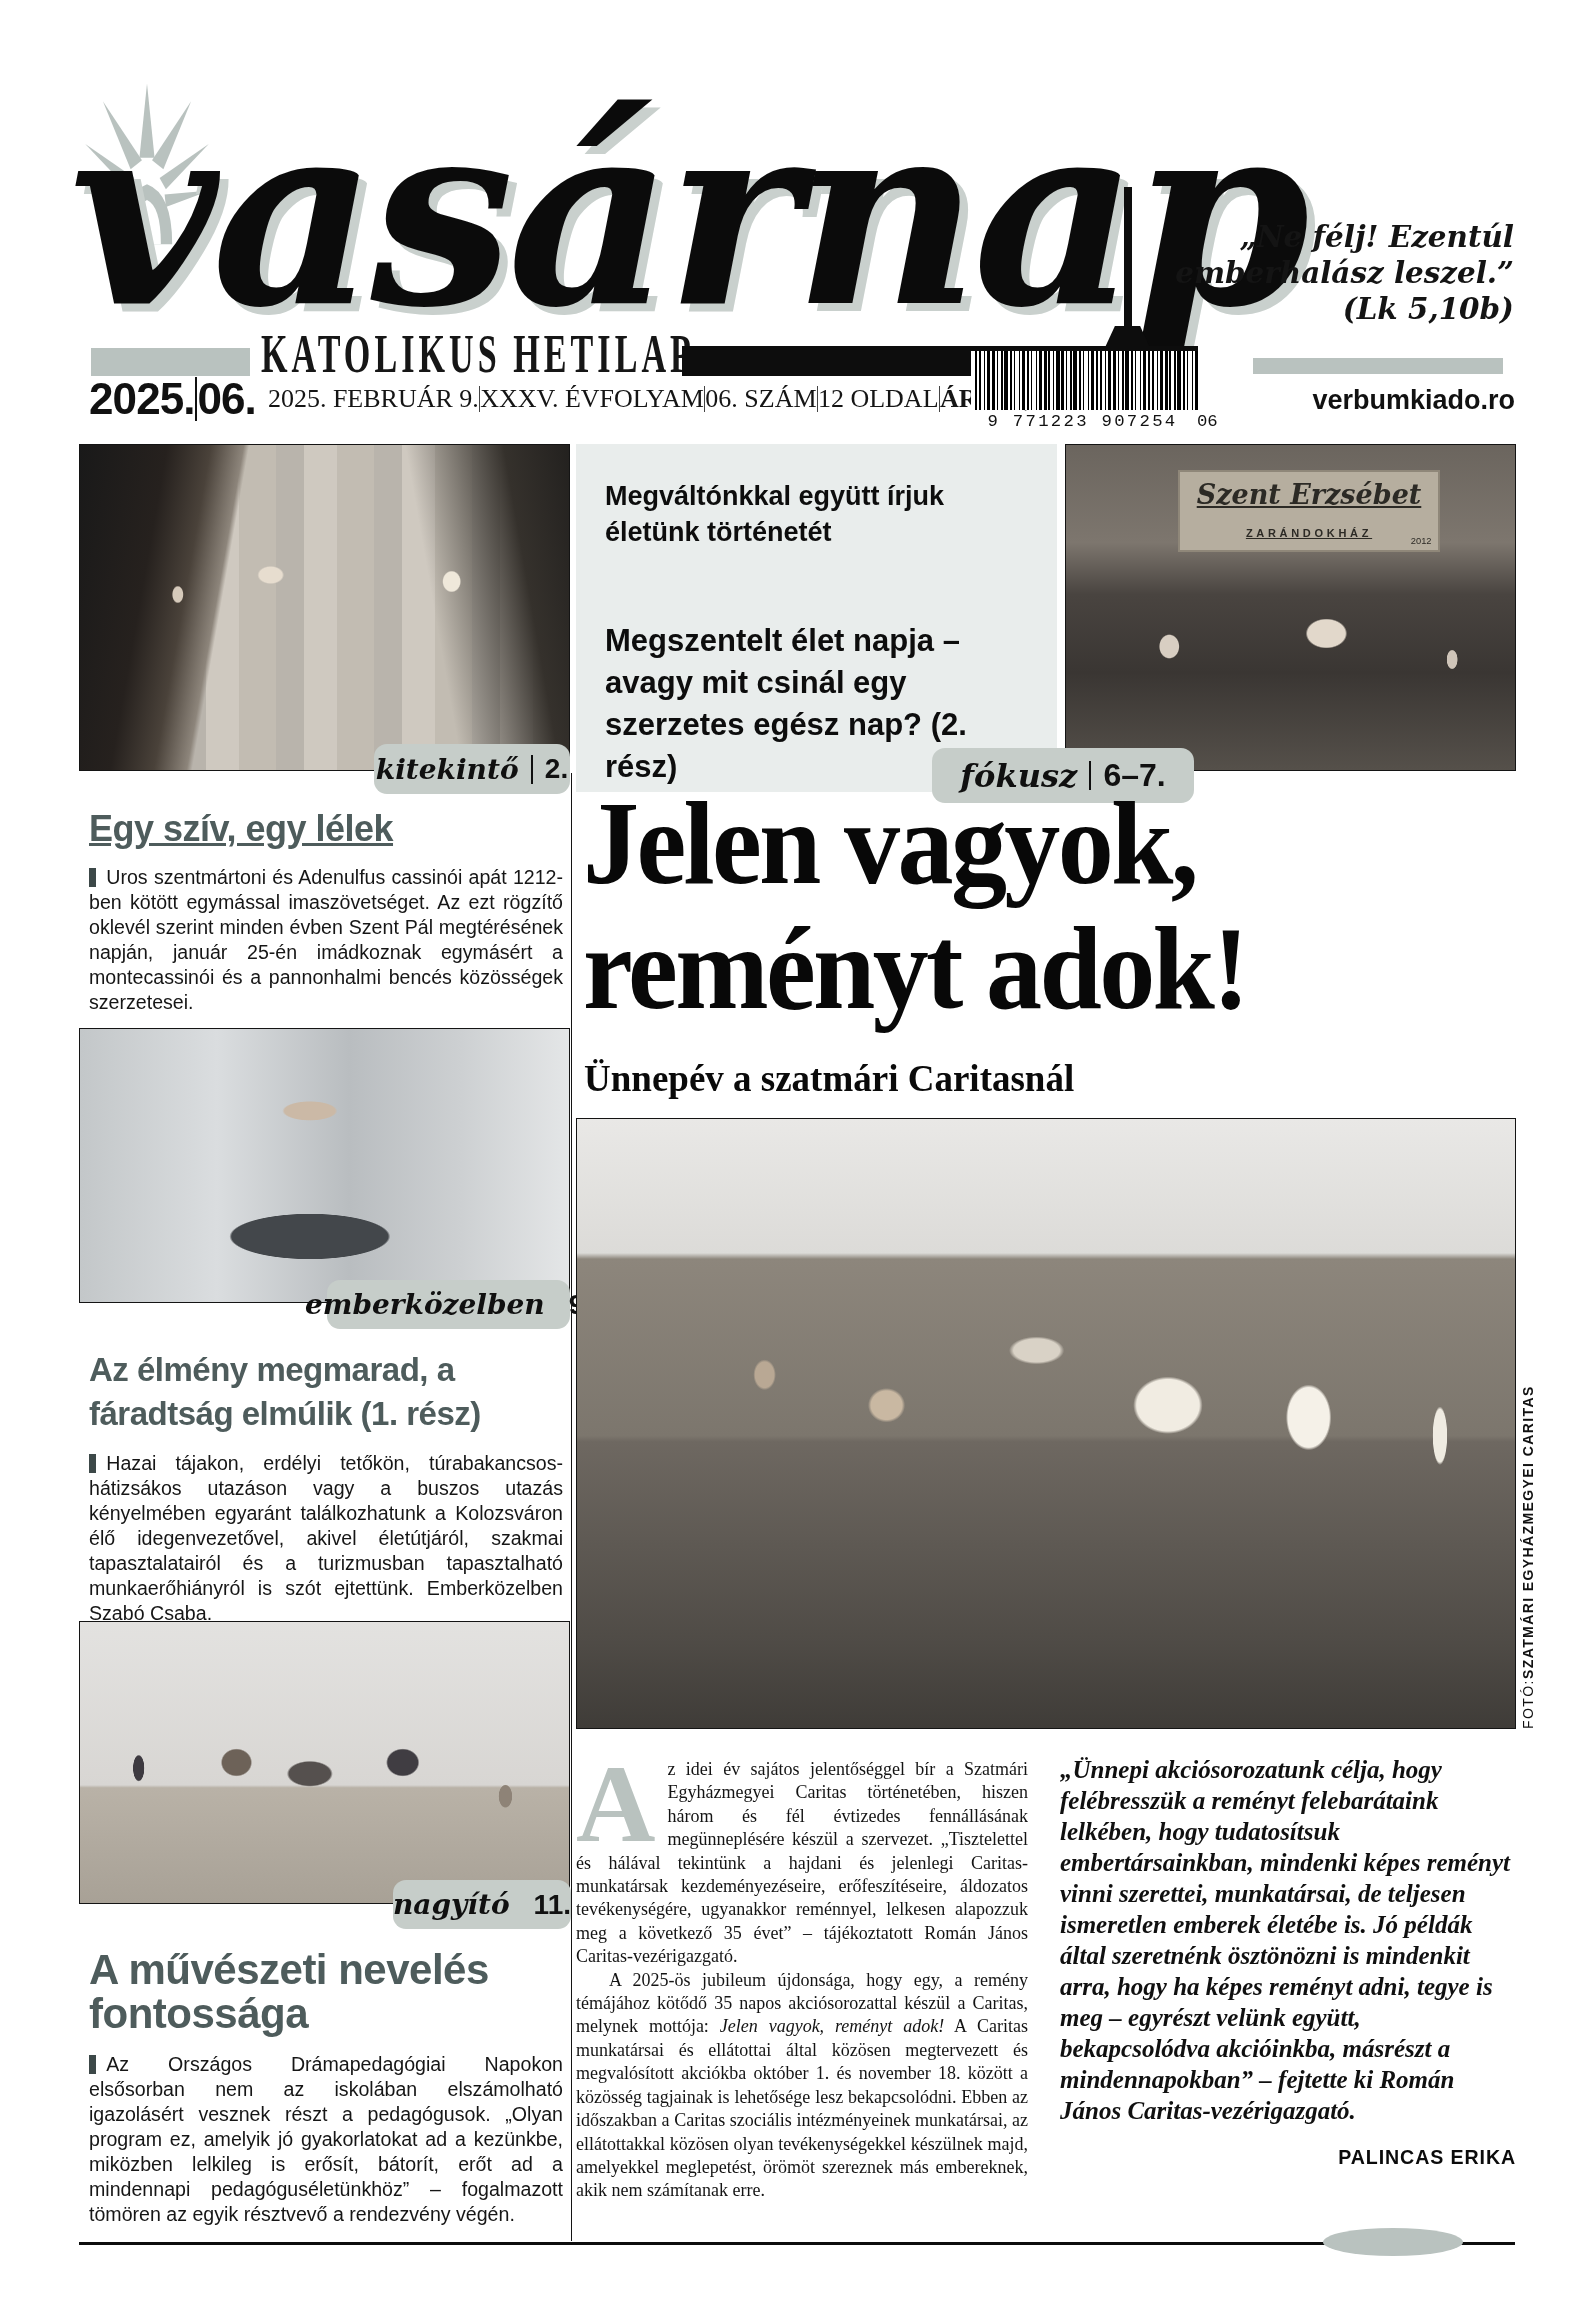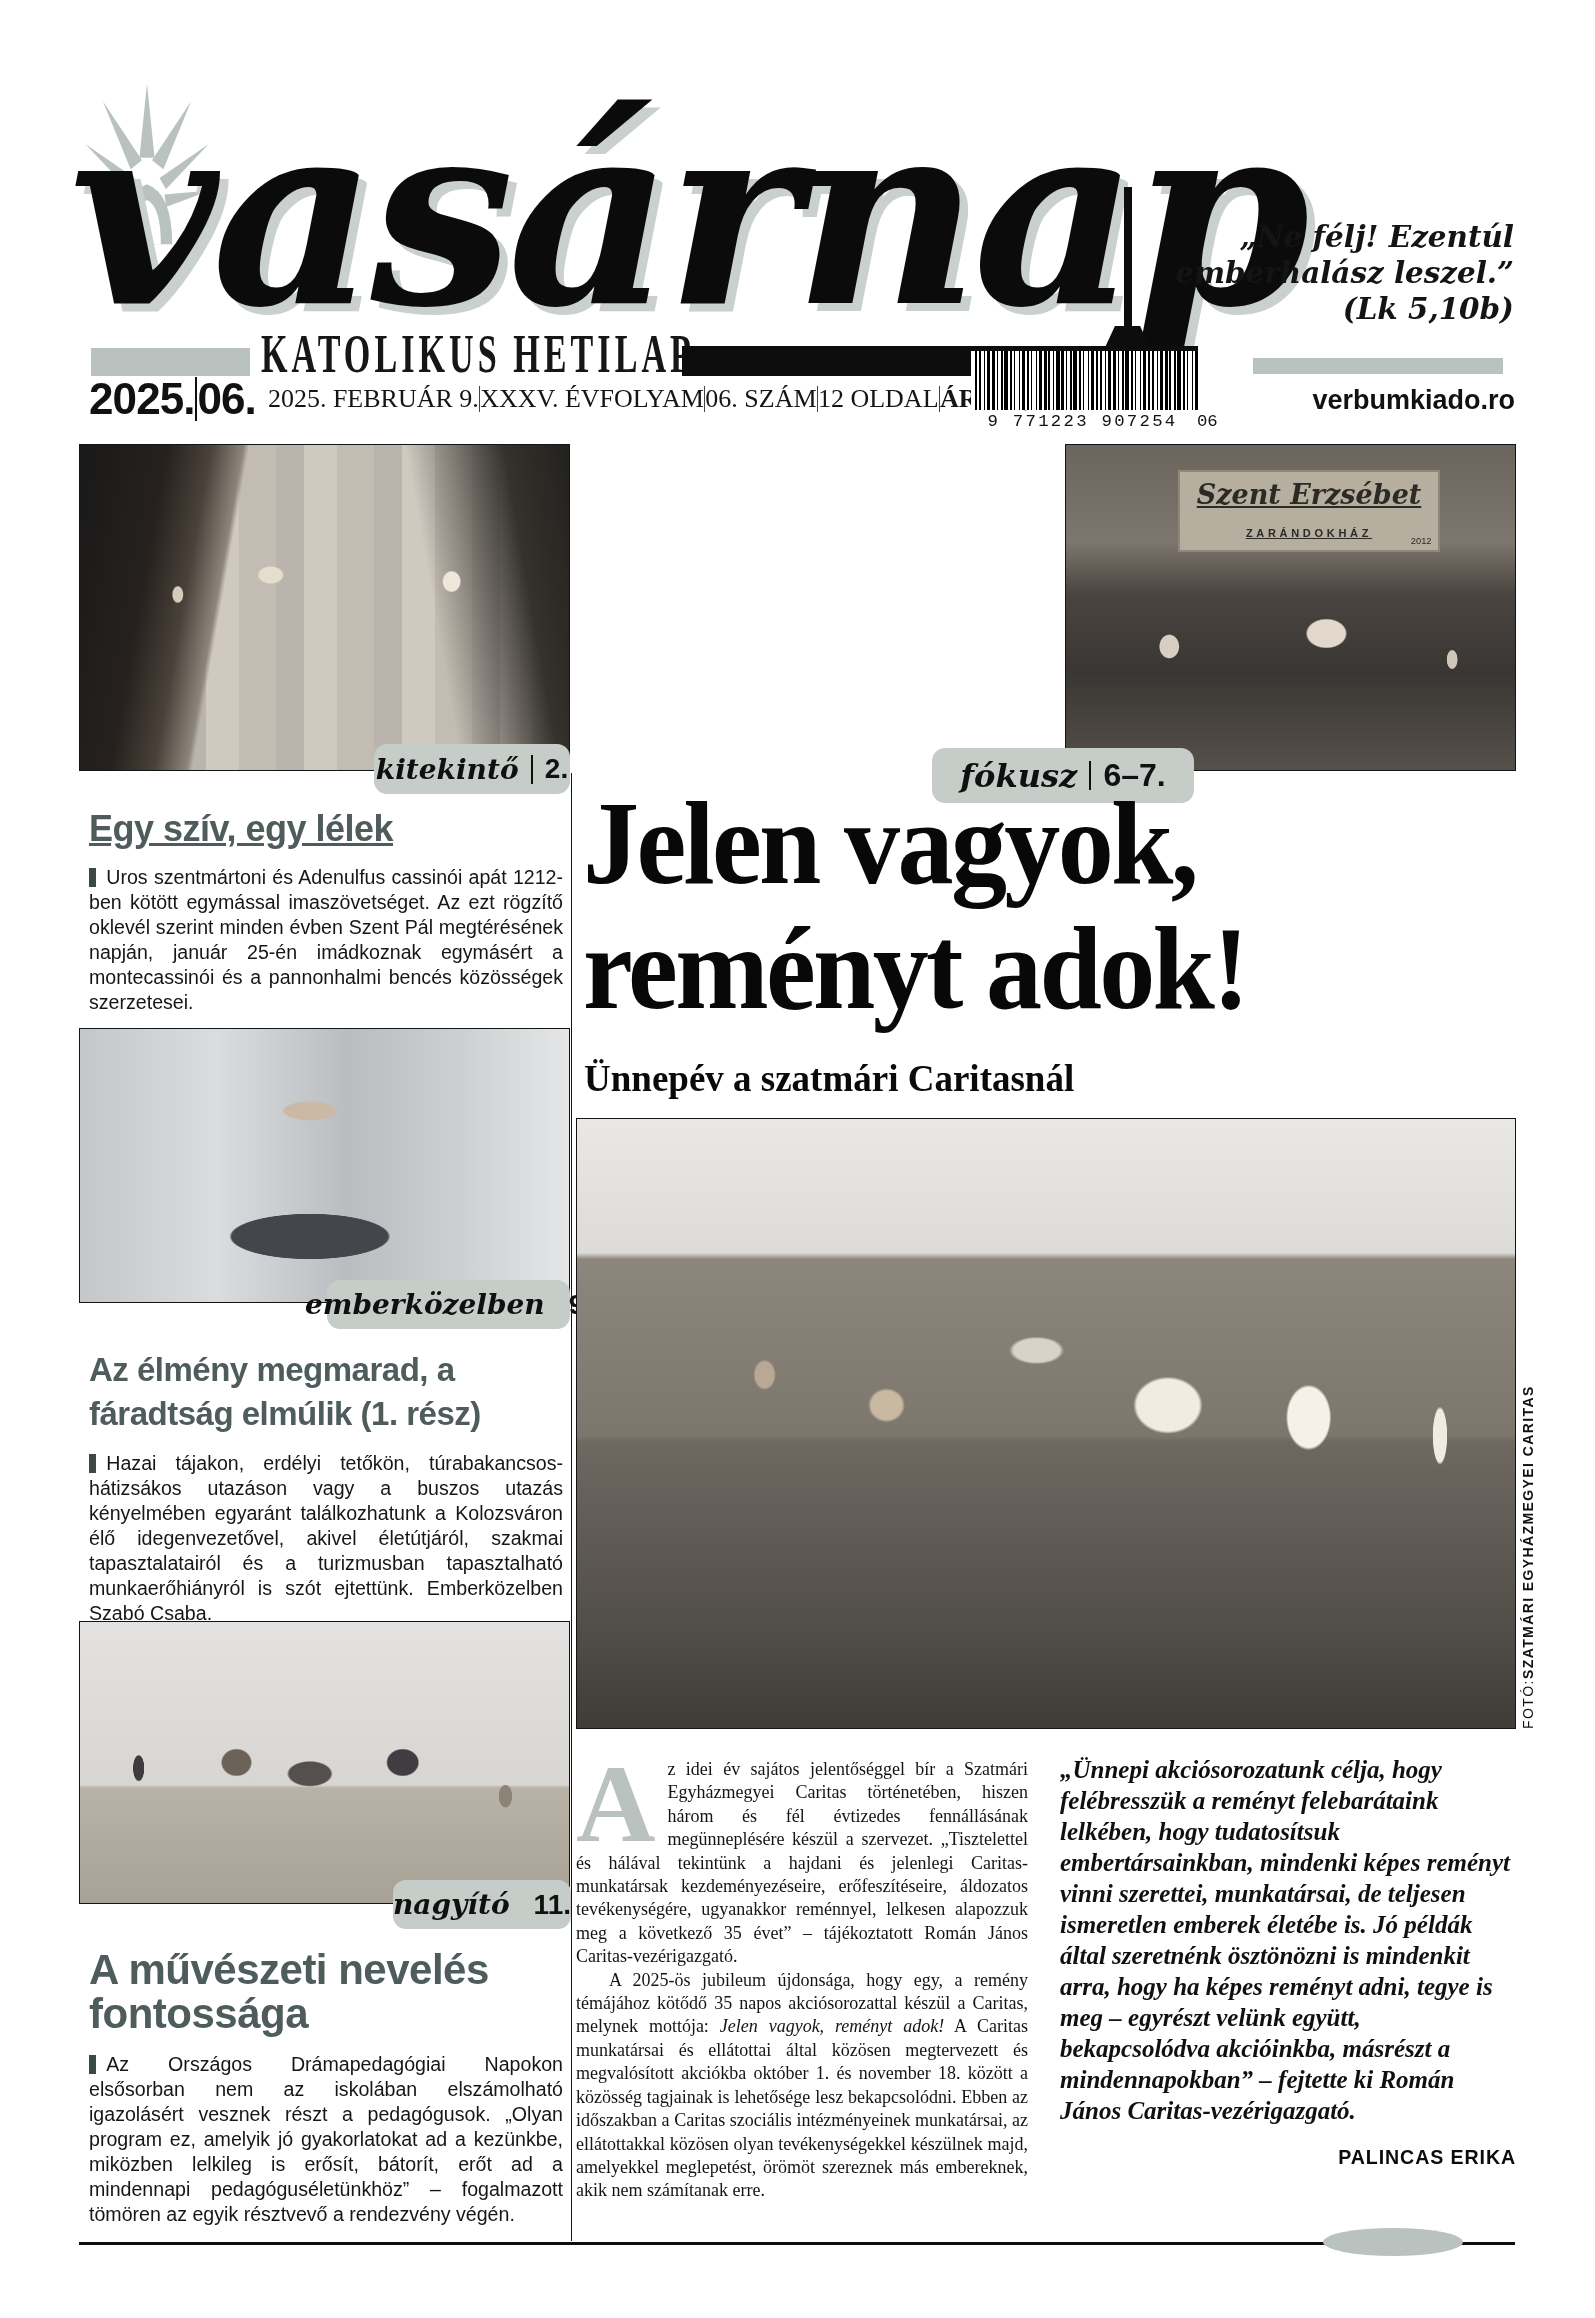--- a/index.html
+++ b/index.html
@@ -191,20 +191,24 @@
   </div>
 
   <div class="abs barcode"></div>
   <div class="abs barcode-digits">9 771223 907254</div>
   <div class="abs barcode-addon">06</div>
   <div class="abs bar-right"></div>
   <div class="abs website">verbumkiado.ro</div>
 
   <div class="abs photo photo-pope"></div>
 
+  <div class="abs promo">
+    <div class="promo-kicker">Megváltónkkal együtt írjuk életünk történetét</div>
+    <div class="promo-title">Megszentelt élet napja – avagy mit csinál egy szerzetes egész nap? (2. rész)</div>
+  </div>
 
   <div class="abs photo photo-women"></div>
   <div class="abs plaque">
     <div class="plaque-script">Szent Erzsébet</div>
     <div class="plaque-caps">ZARÁNDOKHÁZ</div>
     <div class="plaque-year">2012</div>
   </div>
 
   <div class="abs tag tag-kitekinto">
     <span class="sec">kitekintő</span>

